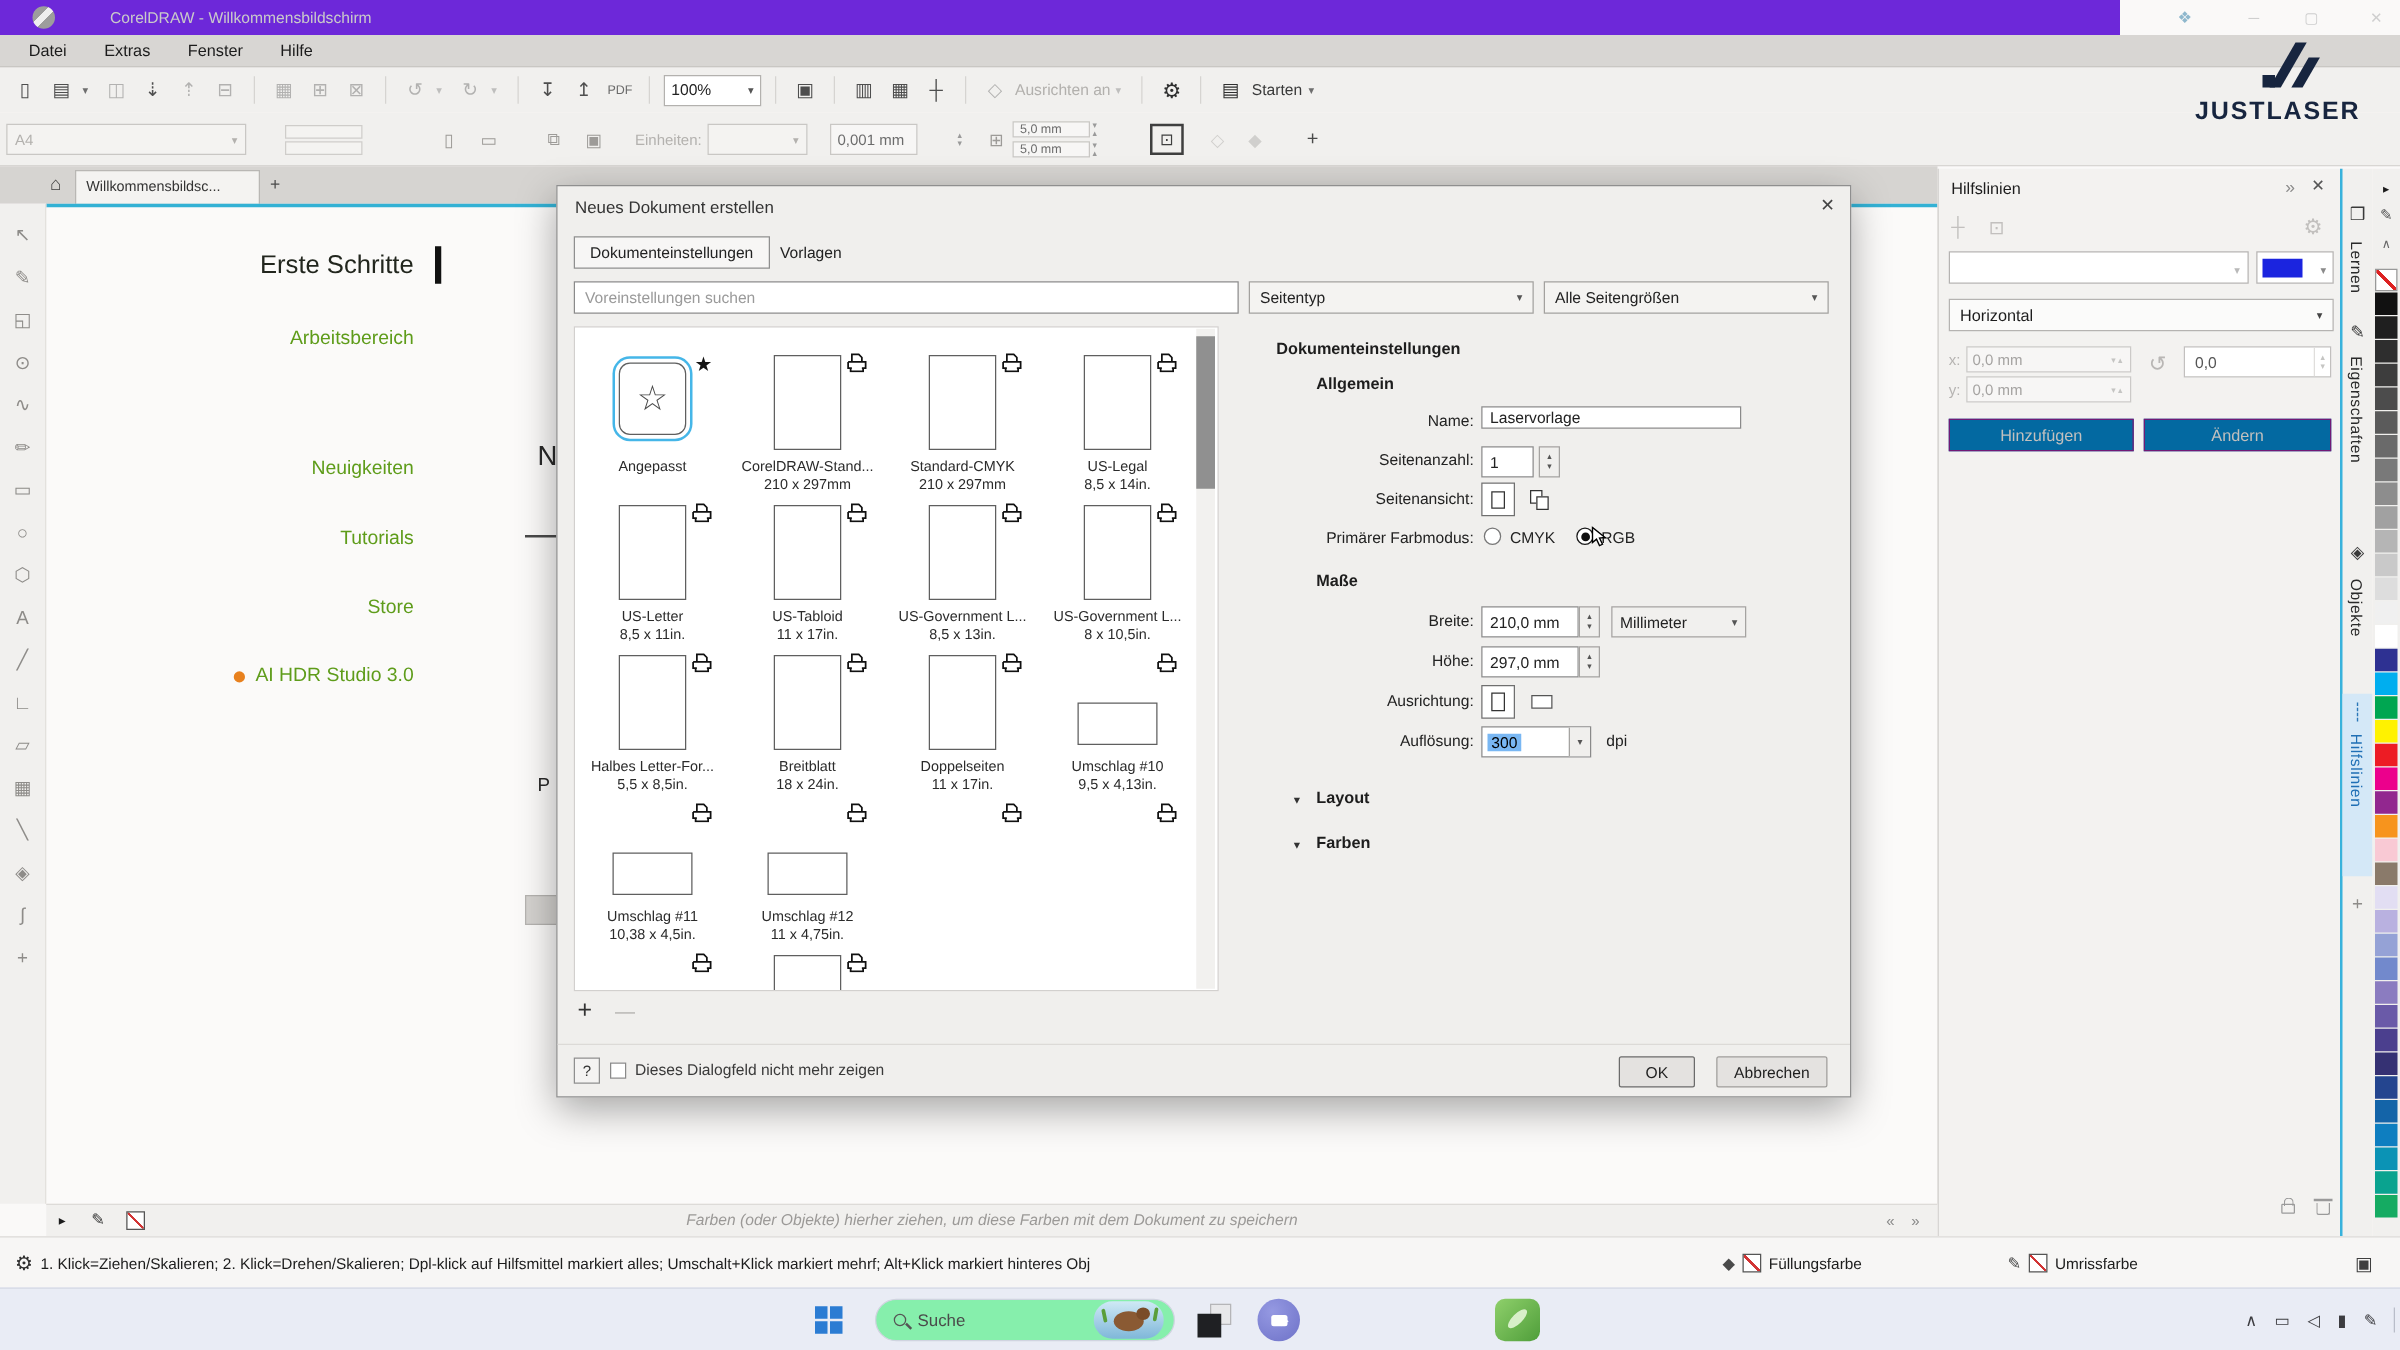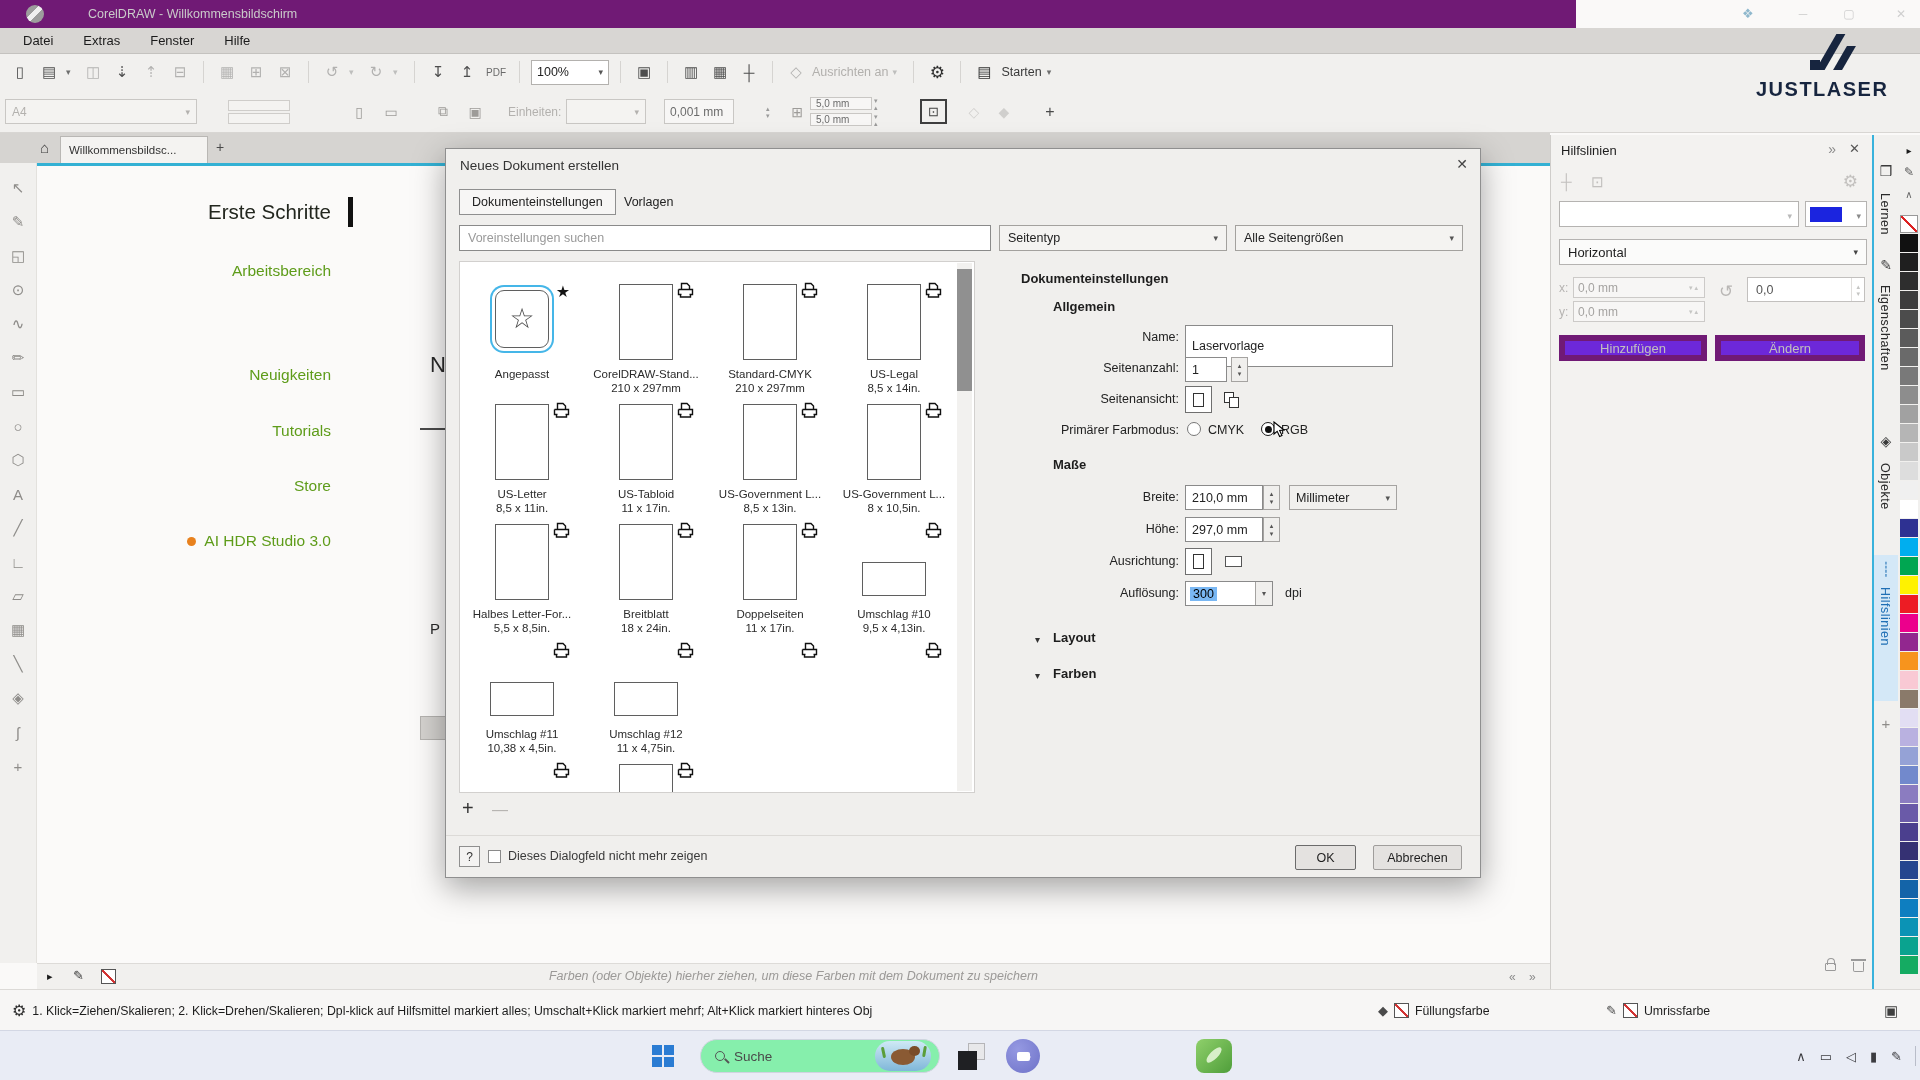--- a/index.html
+++ b/index.html
@@ -4,21 +4,21 @@
 <style>
 *{margin:0;padding:0;box-sizing:border-box}
 html,body{width:1920px;height:1080px;overflow:hidden}
 body{font-family:"Liberation Sans",sans-serif;background:#faf9f8;position:relative;font-size:13px;color:#222}
 .abs{position:absolute}
 .icon{display:inline-flex;align-items:center;justify-content:center;font-style:normal}
 .dim{opacity:.38}
 .vdiv{width:1px;height:22px;background:#d6d4d1;margin:0 6px}
 
 
-#titlebar{position:absolute;left:0;top:0;width:1576px;height:28px;background:#701a75;display:flex;align-items:center}
+#titlebar{position:absolute;left:0;top:0;width:1696px;height:28px;background:#6d28d9;display:flex;align-items:center}
 #app-icon{position:absolute;left:26px;top:5px;width:18px;height:18px;border-radius:50%;background:linear-gradient(135deg,#9d9d9d 38%,#efefef 38%,#efefef 58%,#9d9d9d 58%)}
 #win-title{position:absolute;left:88px;top:0;line-height:28px;font-size:12.5px;color:#cacaca}
 #account-ic{position:absolute;left:1742px;top:6px;color:#8fb8cd;font-size:13px}
 .winctl{position:absolute;top:0;width:34px;height:28px;display:flex;align-items:center;justify-content:center;color:#cfcfcf;font-size:12px}
 
 #menubar{position:absolute;left:0;top:28px;width:1920px;height:26px;background:#d8d6d3;border-bottom:1px solid #c4c2bf;display:flex;align-items:center;padding-left:8px}
 .menu-item{padding:0 15px;font-size:13px;color:#1b1b1b;height:100%;display:flex;align-items:center}
 
 #toolbar1{position:absolute;left:0;top:54px;width:1920px;height:36px;background:#f1f0ee;display:flex;align-items:center;padding-left:8px;gap:5px}
 .tb-ic{width:24px;height:26px;display:flex;align-items:center;justify-content:center;font-size:15px;color:#4e4e4e}
@@ -143,21 +143,21 @@
 #gp-colorcombo{position:absolute;left:254px;top:66px;width:62px;height:26px;background:#fff;border:1px solid #b5b3b1}
 #gp-swatch{position:absolute;left:4px;top:5px;width:32px;height:15px}
 #gp-colorcombo .combo-caret{position:absolute;right:5px;top:9px;color:#8a8a8a}
 #gp-orient{position:absolute;left:8px;top:104px;width:308px;height:26px;background:#fbfbfa;border:1px solid #b5b3b1;display:flex;align-items:center;justify-content:space-between;padding:0 8px;font-size:13px;color:#1d1d1d}
 .gp-xylabel{position:absolute;font-size:12px;color:#b5b3b1}
 .gp-xyfield{position:absolute;left:22px;width:132px;height:21px;background:#f7f6f5;border:1px solid #cccac8;display:flex;align-items:center;justify-content:space-between;padding:0 4px;font-size:12px;color:#a5a3a1}
 .gp-xyarrows{font-size:7px;color:#c5c5c3;letter-spacing:2px}
 #gp-rot-ic{position:absolute;left:168px;top:146px;font-size:17px;color:#b9b7b5}
 #gp-angle{position:absolute;left:196px;top:142px;width:118px;height:25px;background:#fff;border:1px solid #c2c0be;display:flex;align-items:center;justify-content:space-between;padding:0 0 0 8px;font-size:12.5px;color:#555}
 #gp-angle .mini-spin{border-left:1px solid #e0dedc;height:100%;padding:0 4px;color:#c5c5c3}
-.gp-btn{position:absolute;top:200px;height:26px;background:#6d28d9;border:6px solid #701a75;display:flex;align-items:center;justify-content:center;font-size:13px;color:#c2c0be}
+.gp-btn{position:absolute;top:200px;height:26px;background:#0369a1;border:1px solid #701a75;display:flex;align-items:center;justify-content:center;font-size:13px;color:#c2c0be}
 #gp-add{left:8px;width:148px}
 #gp-change{left:164px;width:150px}
 .mini-lock{position:absolute;left:274px;top:828px;width:11px;height:8px;border:1.5px solid #9a9a9a;border-radius:1px}
 .mini-lock::before{content:"";position:absolute;left:1px;top:-6px;width:6px;height:6px;border:1.5px solid #9a9a9a;border-bottom:none;border-radius:4px 4px 0 0}
 .mini-trash{position:absolute;left:302px;top:827px;width:11px;height:10px;border:1.5px solid #9a9a9a;border-top:none;border-radius:0 0 2px 2px}
 .mini-trash::before{content:"";position:absolute;top:-3px;left:-3px;width:15px;height:1.5px;background:#9a9a9a}
 
 #docker-strip{position:absolute;left:1872px;top:135px;width:26px;height:854px;background:#f1f0ee;border-left:2px solid #38b2dc}
 .dtab-ic{position:absolute;left:0;width:24px;text-align:center;font-size:14px;color:#3a3a3a}
 .dtab-label{position:absolute;left:4px;writing-mode:vertical-rl;font-size:12.5px;color:#2a2a2a;letter-spacing:.5px}
@@ -741,21 +741,21 @@
     <div id="grid-thumb"></div>
   </div>
 
   <span id="dlg-add" class="icon">+</span>
   <span id="dlg-remove" class="icon">—</span>
 
   <div class="set-h1" style="top:122px">Dokumenteinstellungen</div>
   <div class="set-h2" style="top:150px">Allgemein</div>
 
   <div class="set-label" style="top:181px">Name:</div>
-  <div class="set-input" style="left:739px;top:176px;width:208px;height:42px">
+  <div class="set-input" style="left:739px;top:176px;width:208px;height:18px">
     <span>Laservorlage</span>
   </div>
 
   <div class="set-label" style="top:212px">Seitenanzahl:</div>
   <div class="set-input" style="left:739px;top:208px;width:42px;height:25px">
     <span>1</span>
   </div>
   <div class="spin" style="left:785px;top:208px">
       <span>▴</span>
       <span>▾</span>

